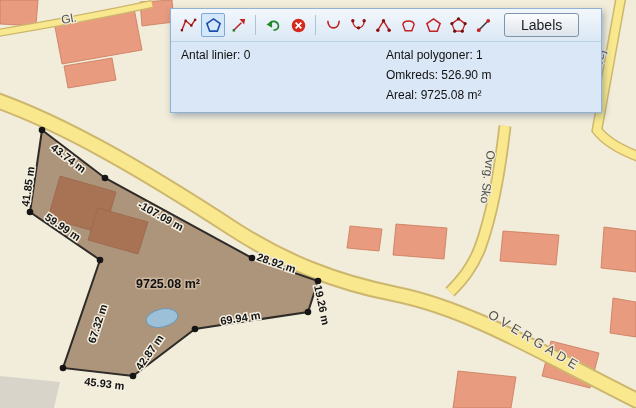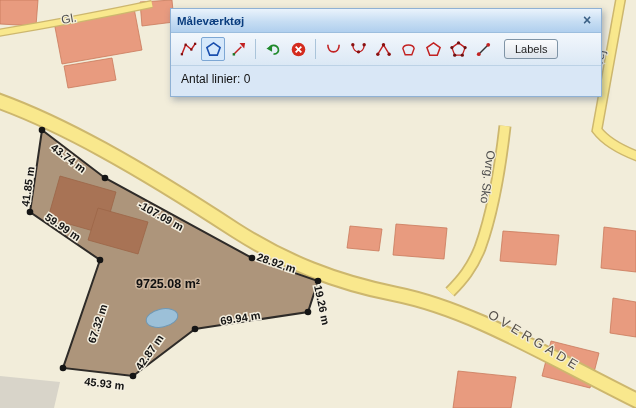--- a/index.html
+++ b/index.html
@@ -35,21 +35,21 @@
          color:#3b6186;font-weight:bold;font-size:14px;cursor:pointer;}
   .toolbar{display:flex;align-items:center;gap:1px;padding:4px 5px;
            background:linear-gradient(#f2f7fc,#dbe8f5);
            border-bottom:1px solid #bcd2e6;}
   .tool{width:24px;height:24px;display:flex;align-items:center;justify-content:center;
         border:1px solid transparent;border-radius:2px;background:transparent;
         padding:0;cursor:pointer;}
   .tool.active{background:#d5e8fb;border-color:#7da7d4;}
   .tool svg{width:17px;height:17px;display:block;}
   .sep{width:1px;height:20px;background:#aac4da;margin:0 4px;}
-  .labels-btn{margin-left:8px;padding:3px 10px;font-size:11px;color:#1d1d1d;
+  .labels-btn{margin-left:8px;padding:3px 16px;font-size:14px;color:#1d1d1d;
               border:1px solid #7f94a6;border-radius:3px;cursor:pointer;
               background:linear-gradient(#fbfcfd,#dde4ec);}
   .stats{display:flex;padding:6px 10px 10px 10px;font-size:12px;color:#111;}
   .col{display:flex;flex-direction:column;gap:6px;}
   .col1{width:205px;}
 </style>
 </head>
 <body>
 
 <div id="screen">
@@ -115,24 +115,20 @@
     <text class="mlabel" transform="translate(314,286) rotate(78)">19.26 m</text>
     <text class="mlabel" transform="translate(221,325) rotate(-9)">69.94 m</text>
     <text class="mlabel" transform="translate(141,371) rotate(-55)">42.87 m</text>
     <text class="mlabel" transform="translate(84,385) rotate(7)">45.93 m</text>
     <text class="mlabel" transform="translate(95,344) rotate(-72)">67.32 m</text>
 
     <text class="alabel" transform="translate(136,288)">9725.08 m²</text>
   </svg>
 
   <div class="dialog">
-    <div class="titlebar">
-      <span class="title">Måleværktøj</span>
-      <span class="close">×</span>
-    </div>
 
     <div class="toolbar">
       <button class="tool">
         <svg viewBox="0 0 18 18">
           <path d="M2 14 L6 4 L12 9 L16 3" fill="none" stroke="#c22222" stroke-width="1.6"></path>
           <rect x="0.8" y="12.8" width="2.4" height="2.4" fill="#801010"></rect>
           <rect x="4.8" y="2.8" width="2.4" height="2.4" fill="#801010"></rect>
           <rect x="10.8" y="7.8" width="2.4" height="2.4" fill="#801010"></rect>
           <rect x="14.8" y="1.8" width="2.4" height="2.4" fill="#801010"></rect>
         </svg>
@@ -216,16 +212,21 @@
         </svg>
       </button>
 
       <button class="labels-btn">Labels</button>
     </div>
 
     <div class="stats">
       <div class="col col1">
         <div>Antal linier: 0</div>
       </div>
+      <div class="col col2">
+        <div>Antal polygoner: 1</div>
+        <div>Omkreds: 526.90 m</div>
+        <div>Areal: 9725.08 m²</div>
+      </div>
     </div>
   </div>
 
 </div>
 
 </body></html>

